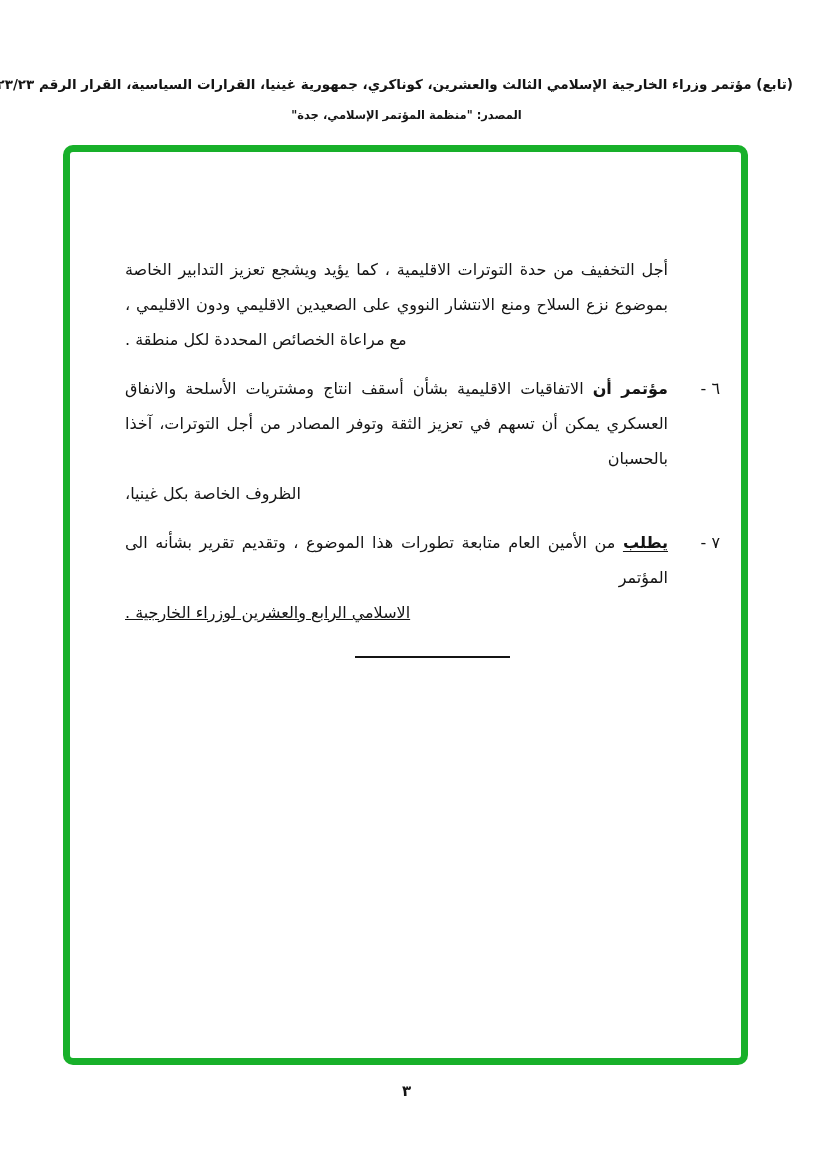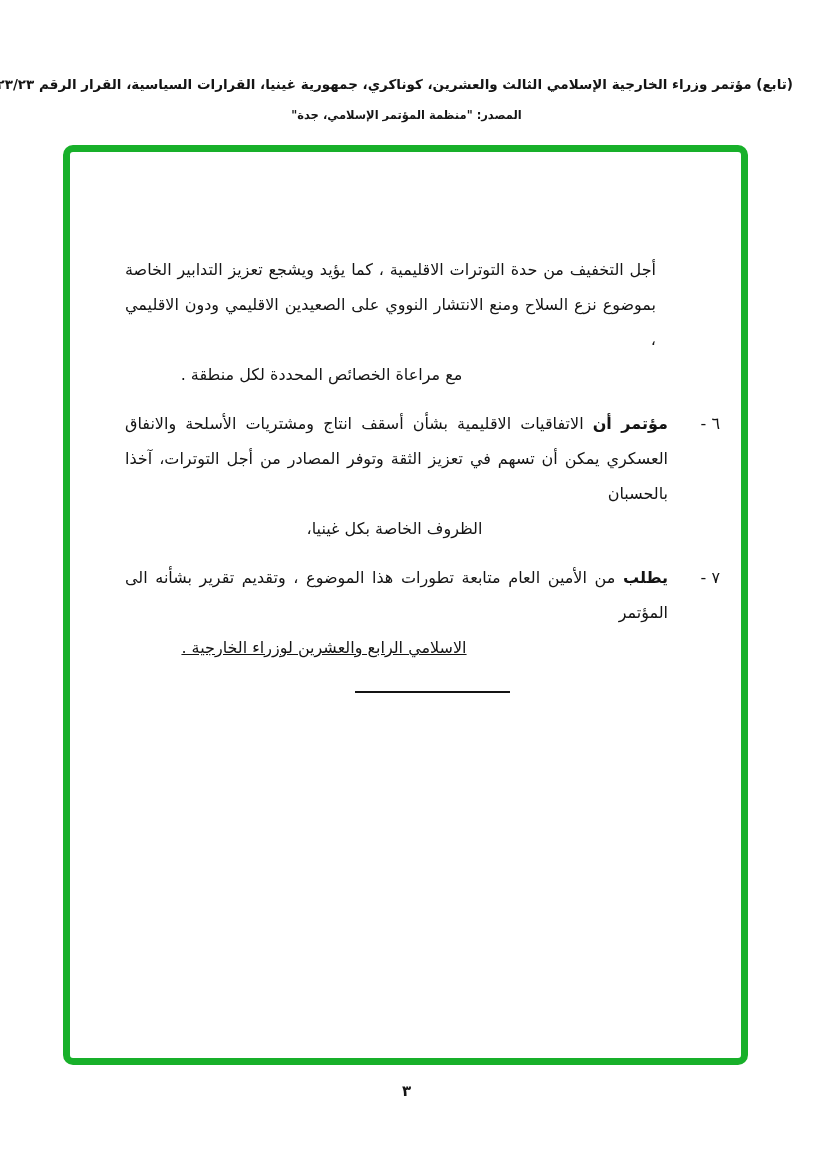--- a/index.html
+++ b/index.html
@@ -33,32 +33,32 @@
     background:transparent;
   }
   
   .content{
     position:absolute;top:252px;left:125px;right:145px;
     direction:rtl;
     font-size:16px;line-height:35px;
   }
   .line{display:block;}
   .just{text-align:justify;text-align-last:justify;}
-  .endline{text-align:center;}
+  .endline{text-align:left;}
   .ind-a{padding-right:138px;}
   .ind-b{padding-right:145px;text-decoration:underline;}
   .ind-c{padding-right:4px;}
-  .para{margin:0 12px 14px 0;}
+  .para{margin:0 0 14px 0;}
   .item{position:relative;margin:0 0 14px 0;}
   .num{
     position:absolute;right:-52px;top:0;
     white-space:nowrap;font-size:16px;
   }
   .lead{font-weight:700;}
-  .lead.u{text-underline-offset:3px;margin-top:36px;}
+  .lead.u{text-decoration:underline;text-underline-offset:3px;margin-top:36px;}
   .divider{
     width:155px;height:0;
     border-top:2px solid #141414;
     margin:26px 158px 0 0;
   }
   
   .pagenum{
     position:absolute;top:1082px;left:0;right:0;
     text-align:center;font-size:15px;font-weight:700;
   }

